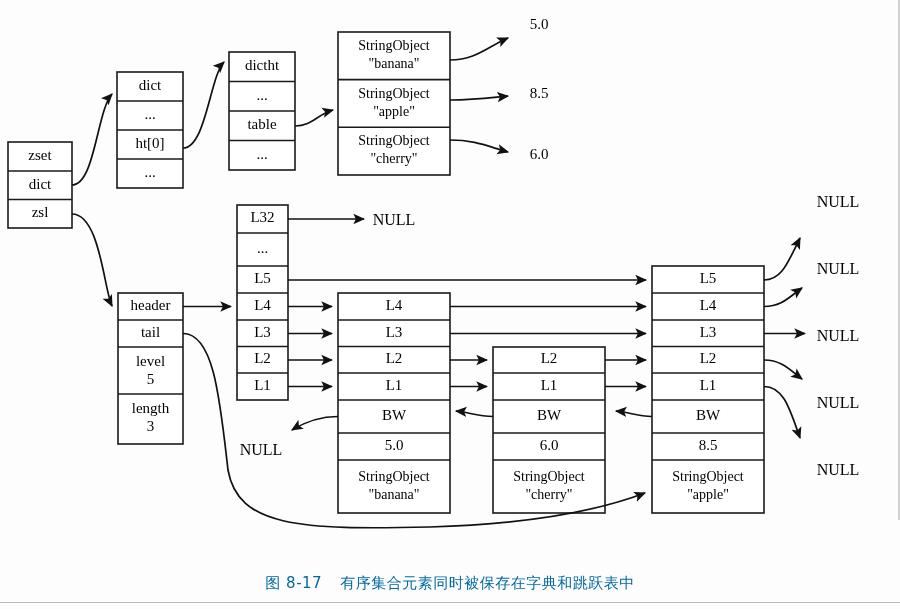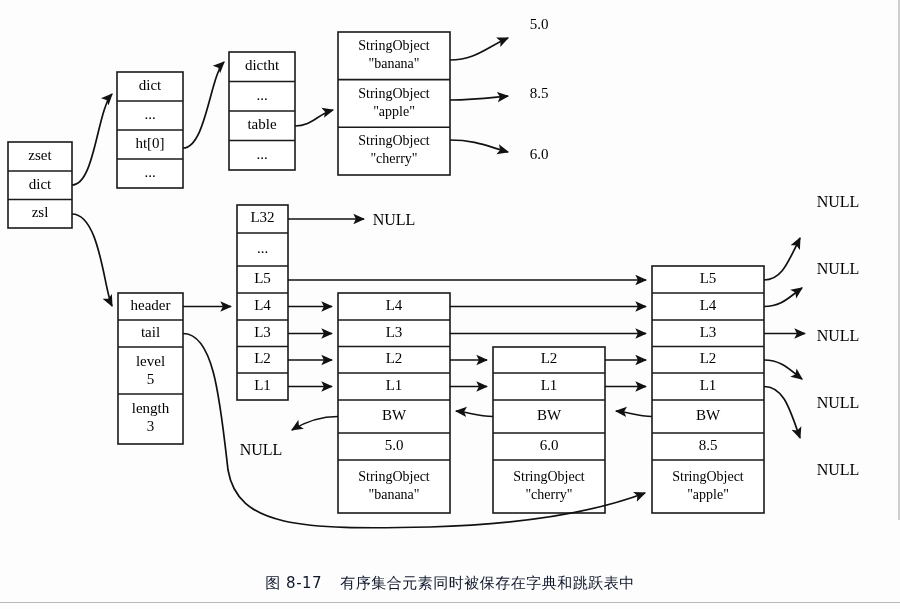--- a/index.html
+++ b/index.html
@@ -71,21 +71,21 @@
     background: #b9b9b9;
   }
   .caption {
     position: absolute;
     left: 0;
     right: 0;
     bottom: 16px;
     text-align: center;
     font-family: "DejaVu Sans", "Liberation Sans", sans-serif;
     font-size: 15px;
-    color: #0f172a;
+    color: #0369a1;
     letter-spacing: 0.5px;
   }
   .caption .capnum { margin-right: 18px; }
   .page-border-r {
     position: absolute;
     top: 0; right: 0; width: 2px; height: 520px;
     background: #cfcfcf;
   }
 </style>
 </head>

